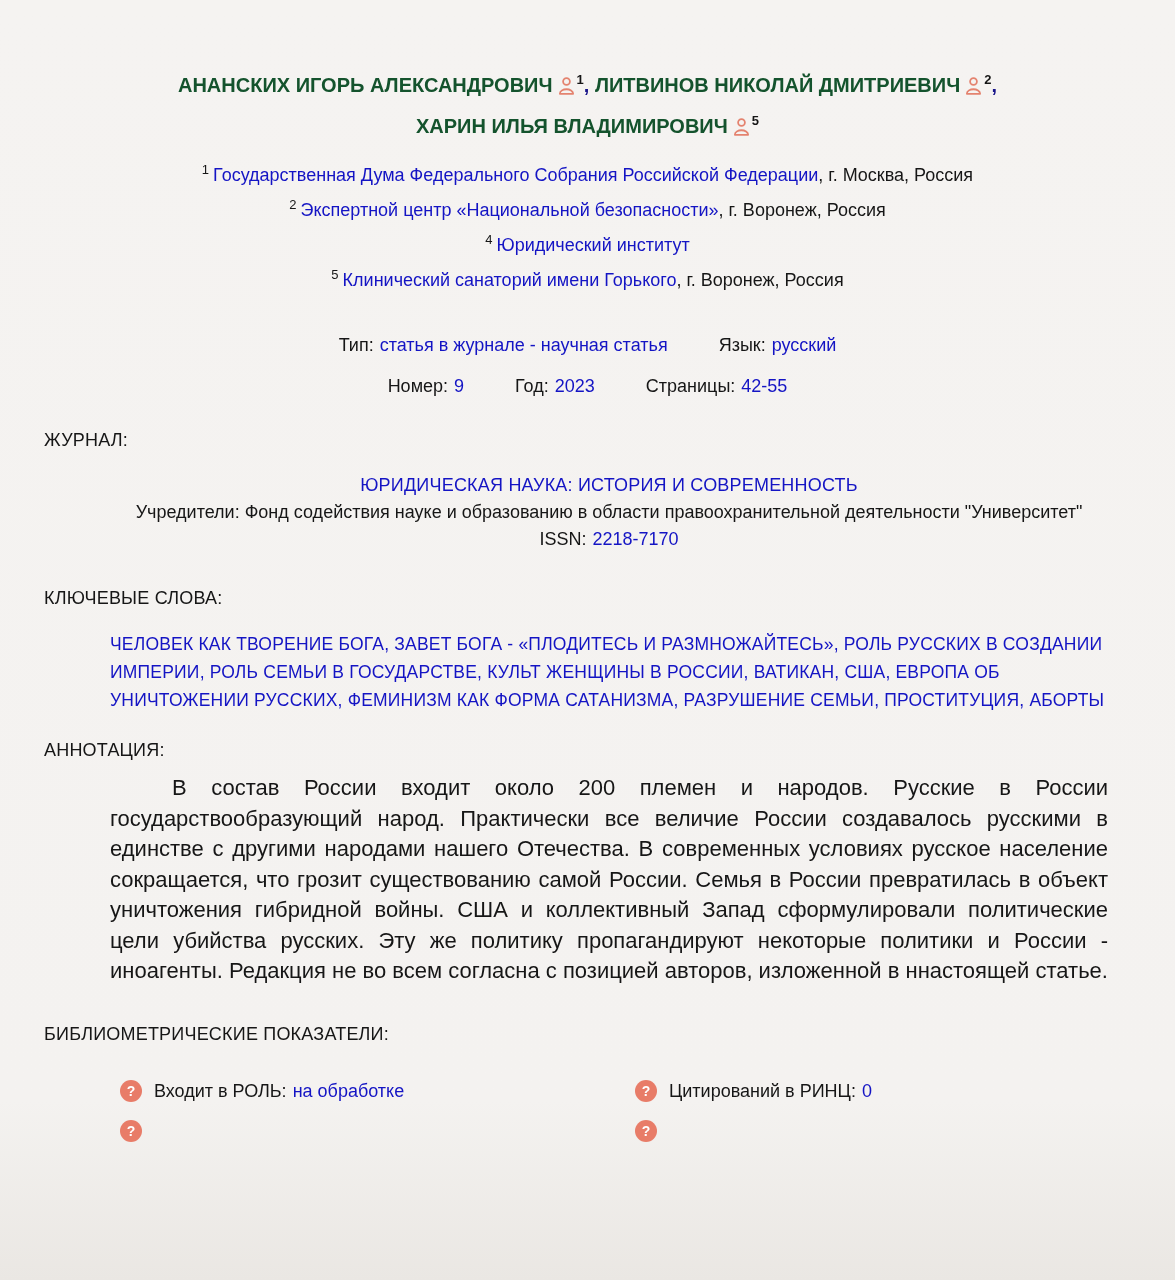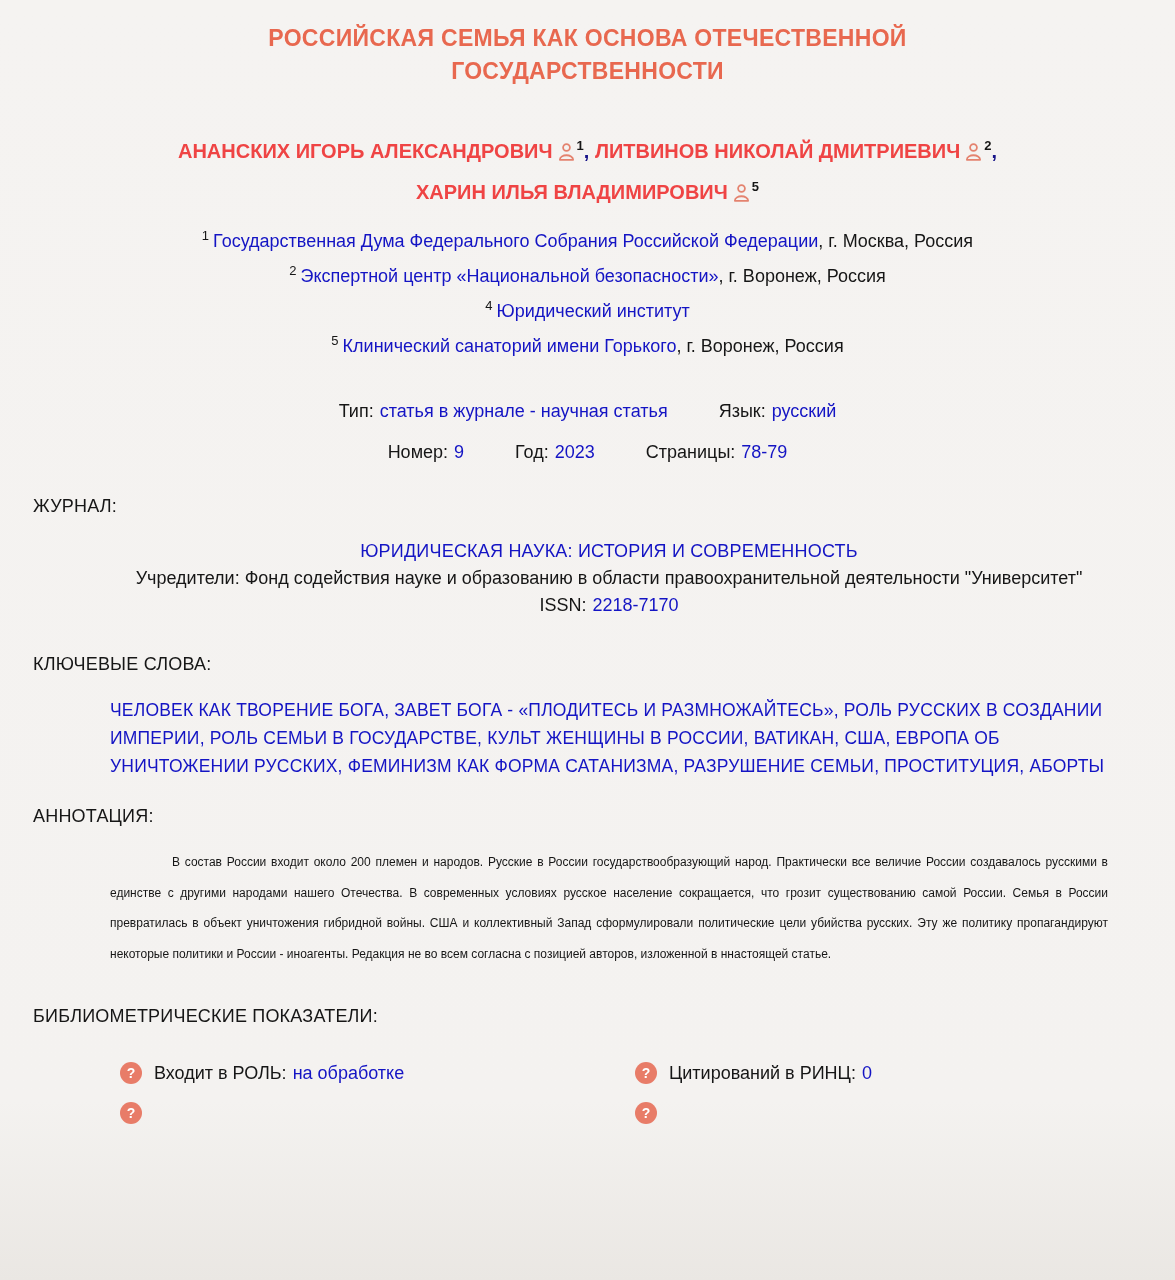--- a/index.html
+++ b/index.html
@@ -13,68 +13,66 @@
 
   a, .lnk { color:#1414c4; text-decoration:none; cursor:pointer; }
 
   .title {
     text-align:center; color:#e8684f; font-size:23px; font-weight:700;
     line-height:33px; letter-spacing:.3px; padding:0 160px; white-space:pre-line;
   }
 
   .authors { margin-top:40px; text-align:center; color:#181489; font-weight:700; font-size:20px; }
   .author-line { line-height:35px; }
-  .author-name { color:#ef4444; cursor:pointer;margin-top:36px; }
+  .author-name { color:#14532d; cursor:pointer;margin-top:36px; }
   .author-icon { display:inline-block; width:17px; height:19px; margin:0 1px 0 5px; vertical-align:-3px; cursor:pointer; }
   .author-sup { color:#161616; font-size:13px; font-weight:700; vertical-align:8px; margin-left:1px; }
   .author-trail { color:#181489; }
 
   .affils { margin-top:11px; text-align:center; font-size:18px; }
   .affil-line { line-height:29px; }
   .affil-sup { font-size:13px; vertical-align:7px; margin-right:4px; color:#161616; }
   .affil-rest { color:#161616; }
 
   .meta { margin-top:37px; text-align:center; font-size:18px; }
   .meta-row { line-height:26px; margin-bottom:15px; }
   .meta-pair { margin:0 23px; }
   .meta-lbl { color:#161616; margin-right:6px; }
 
-  .section-label { margin:0 0 0 33px; font-size:18px; color:#161616; letter-spacing:.2px; }
+  .section-label { margin:0 0 0 44px; font-size:18px; color:#161616; letter-spacing:.2px; }
   .sec-journal  { margin-top:31px; }
   .sec-keywords { margin-top:35px; }
   .sec-abstract { margin-top:26px; }
   .sec-biblio   { margin-top:37px; }
 
   .journal-block { margin:21px 67px 0 110px; font-size:18px; line-height:27px;text-align:center; }
   .journal-name { font-size:18px; letter-spacing:.2px; }
   .founders { color:#161616; }
 
   .keywords-block { margin:21px 60px 0 110px; font-size:17.5px; line-height:28px; color:#1414c4; letter-spacing:.2px; }
   .kw { color:#1414c4; }
 
-  .abstract-block { margin:20px 67px 0 110px; font-size:12px; line-height:30.5px;
+  .abstract-block { margin:12px 67px 0 110px; font-size:22px; line-height:30.5px;
     text-align:justify; text-indent:62px; color:#161616; }
 
   .bib-rows { margin-top:33px; padding-left:120px; }
   .bib-row { display:grid; grid-template-columns:515px auto; margin-bottom:16px; }
   .bib-cell { display:flex; align-items:center; font-size:18px; line-height:26px; }
   .q-icon {
     width:22px; height:22px; border-radius:50%; background:#e87c68; color:#fff;
     font-size:14px; font-weight:700; display:inline-flex; align-items:center; justify-content:center;
     margin-right:12px; flex:0 0 auto; cursor:pointer;
   }
   .bib-lbl { margin-right:6px; }
 </style>
 </head>
 <body>
 
 <div class="page">
 
-  <h1 class="title">РОССИЙСКАЯ СЕМЬЯ КАК ОСНОВА ОТЕЧЕСТВЕННОЙ
-ГОСУДАРСТВЕННОСТИ</h1>
 
   <div class="authors" id="authors">
       <div class="author-line"><span class="author-name">АНАНСКИХ ИГОРЬ АЛЕКСАНДРОВИЧ</span><span class="author-icon"><svg viewBox="0 0 20 22" width="17" height="19" xmlns="http://www.w3.org/2000/svg">
             <circle cx="10" cy="6.2" r="4" fill="none" stroke="#e4836f" stroke-width="2.1"></circle>
             <path d="M2.2 20.8 C2.2 13.6, 17.8 13.6, 17.8 20.8 Z" fill="none" stroke="#e4836f" stroke-width="2.1" stroke-linejoin="round"></path>
           </svg></span><span class="author-sup">1</span><span class="author-trail">, </span><span class="author-name">ЛИТВИНОВ НИКОЛАЙ ДМИТРИЕВИЧ</span><span class="author-icon"><svg viewBox="0 0 20 22" width="17" height="19" xmlns="http://www.w3.org/2000/svg">
             <circle cx="10" cy="6.2" r="4" fill="none" stroke="#e4836f" stroke-width="2.1"></circle>
             <path d="M2.2 20.8 C2.2 13.6, 17.8 13.6, 17.8 20.8 Z" fill="none" stroke="#e4836f" stroke-width="2.1" stroke-linejoin="round"></path>
           </svg></span><span class="author-sup">2</span><span class="author-trail">,</span></div>
       <div class="author-line"><span class="author-name">ХАРИН ИЛЬЯ ВЛАДИМИРОВИЧ</span><span class="author-icon"><svg viewBox="0 0 20 22" width="17" height="19" xmlns="http://www.w3.org/2000/svg">
@@ -91,21 +89,21 @@
     </div>
 
   <div class="meta">
     <div class="meta-row">
       <span class="meta-pair"><span class="meta-lbl">Тип:</span><a class="lnk">статья в журнале - научная статья</a></span>
       <span class="meta-pair"><span class="meta-lbl">Язык:</span><a class="lnk">русский</a></span>
     </div>
     <div class="meta-row">
       <span class="meta-pair"><span class="meta-lbl">Номер:</span><a class="lnk">9</a></span>
       <span class="meta-pair"><span class="meta-lbl">Год:</span><a class="lnk">2023</a></span>
-      <span class="meta-pair"><span class="meta-lbl">Страницы:</span><a class="lnk">78-79</a></span>
+      <span class="meta-pair"><span class="meta-lbl">Страницы:</span><a class="lnk">42-55</a></span>
     </div>
   </div>
 
   <div class="section-label sec-journal">ЖУРНАЛ:</div>
   <div class="journal-block">
     <div><a class="journal-name">ЮРИДИЧЕСКАЯ НАУКА: ИСТОРИЯ И СОВРЕМЕННОСТЬ</a></div>
     <div class="founders">Учредители: Фонд содействия науке и образованию в области правоохранительной деятельности "Университет"</div>
     <div><span class="meta-lbl">ISSN:</span><a class="lnk">2218-7170</a></div>
   </div>
 

